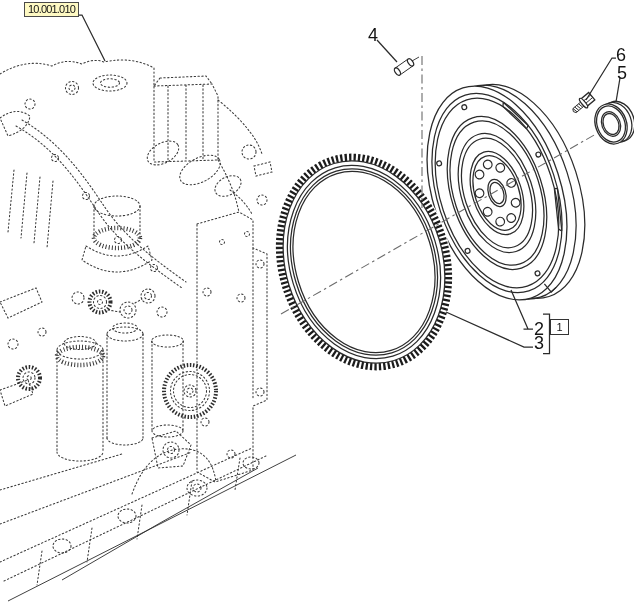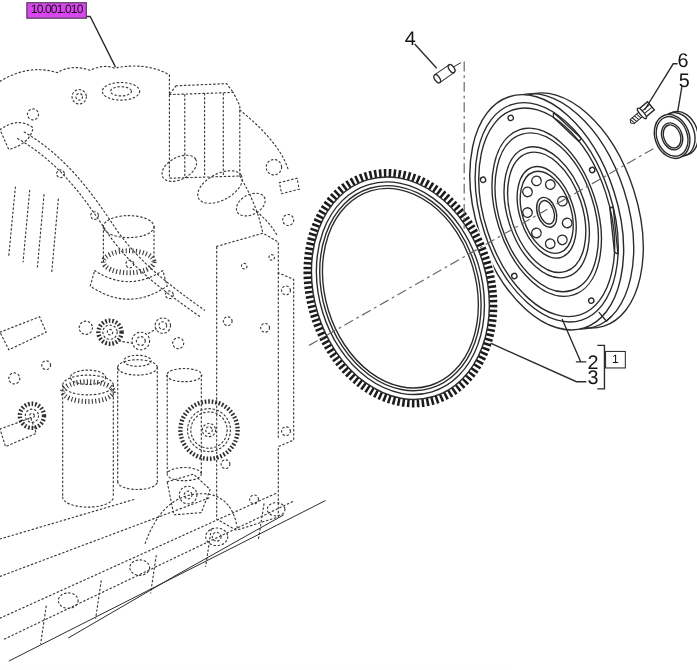--- a/index.html
+++ b/index.html
@@ -14,21 +14,21 @@
   .thin{stroke-width:0.9;}
   .teeth2{fill:none;stroke:#2e2e2e;stroke-width:4;stroke-dasharray:1.5 1.7;}
   .tickband{fill:none;stroke:#3a3a3a;stroke-width:4.5;stroke-dasharray:1 2.1;}
   .cl{fill:none;stroke:#6b6b6b;stroke-width:1.1;stroke-dasharray:9 3.5 2.5 3.5;}
   .lead{fill:none;stroke:#2b2b2b;stroke-width:1.25;}
   .fw{stroke:#2b2b2b;stroke-width:1.25;fill:none;}
   .fwf{fill:#ffffff;stroke:#2b2b2b;stroke-width:1.3;}
   .wht{stroke:#ffffff;fill:none;}
   
   .refbox{
-    position:absolute;left:24px;top:2px;border:1.6px solid #4a4a4a;background:#d946ef;
+    position:absolute;left:24px;top:2px;border:1.6px solid #4a4a4a;background:#fef9c3;
     font-size:11px;letter-spacing:-0.8px;color:#111;padding:1px 3px;line-height:11px;
   }
   .callout{
     position:absolute;font-size:18px;line-height:1;color:#141414;
   }
   .itembox{
     position:absolute;left:550px;top:319px;width:17px;height:14px;border:1.6px solid #333;
     background:#fff;font-size:11px;line-height:14px;text-align:center;color:#141414;
   }
 </style>

